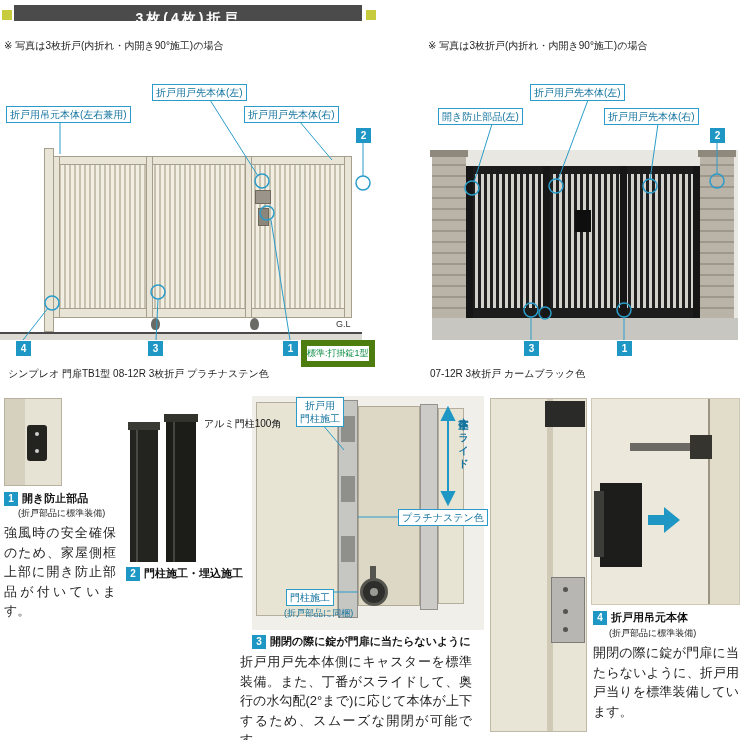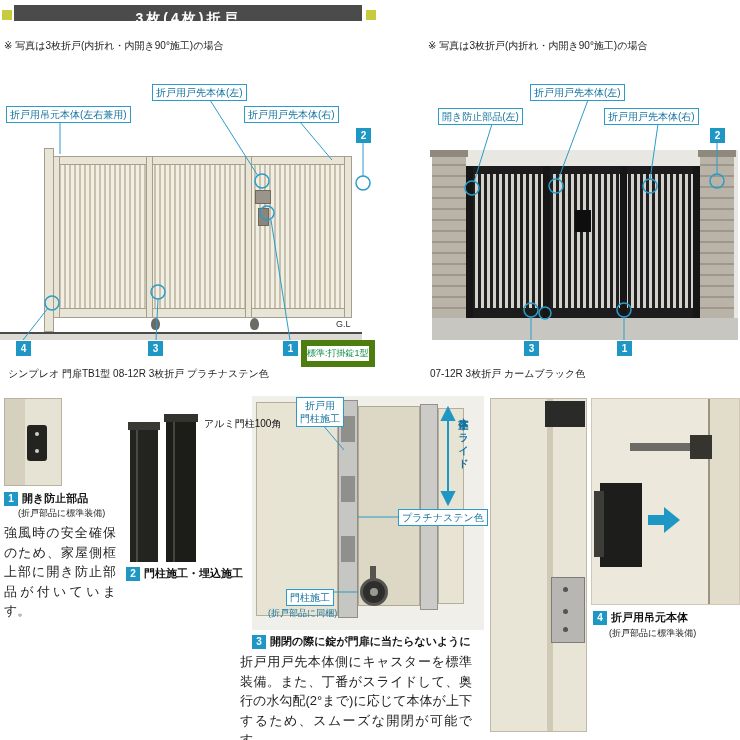--- a/index.html
+++ b/index.html
@@ -186,21 +186,21 @@
       </g>
     </svg>
     <div class="vlabel" style="left:204px;top:14px">本体上下スライド</div>
   </div>
   <div class="callout callout2" style="left:296px;top:397px">
     <div>折戸用</div>
     <div>門柱施工</div>
   </div>
   <div class="callout" style="left:398px;top:509px">プラチナステン色</div>
   <div class="callout" style="left:286px;top:589px">門柱施工</div>
-  <div class="dt-sub" style="left:268px;top:607px;color:#14749e">(折戸部品に同梱)</div>
+  <div class="dt-sub" style="left:284px;top:607px;color:#14749e">(折戸部品に同梱)</div>
   <div class="dt-title" style="left:252px;top:634px">
     <span class="dt-num">3</span>
     <span class="dt-text">開閉の際に錠が門扉に当たらないように</span>
   </div>
   <div class="dt-body" style="left:240px;top:652px;width:232px">折戸用戸先本体側にキャスターを標準装備。また、丁番がスライドして、奥行の水勾配(2°まで)に応じて本体が上下するため、スムーズな開閉が可能です。</div>
 
   <div class="abs" style="left:490px;top:398px;width:97px;height:334px;background:#e9e5d6;border:1px solid #c0b9a6">
     <div class="abs" style="left:56px;top:0;width:6px;height:332px;background:#cfc9b6"></div>
     <div class="abs" style="left:54px;top:2px;width:40px;height:26px;background:#2a2a28"></div>
     <div class="abs" style="left:60px;top:178px;width:34px;height:66px;background:#b7b6b2;border:1px solid #7d7c78"></div>
@@ -219,14 +219,15 @@
         <rect x="56" y="116" width="16" height="10"></rect>
         <polygon points="72,108 72,134 88,121"></polygon>
       </g>
     </svg>
   </div>
   <div class="dt-title" style="left:593px;top:610px">
     <span class="dt-num">4</span>
     <span class="dt-text">折戸用吊元本体</span>
   </div>
   <div class="dt-sub" style="left:609px;top:627px">(折戸部品に標準装備)</div>
+  <div class="dt-body" style="left:593px;top:643px;width:146px">開閉の際に錠が門扉に当たらないように、折戸用戸当りを標準装備しています。</div>
 
 </div>
 
 </body></html>

